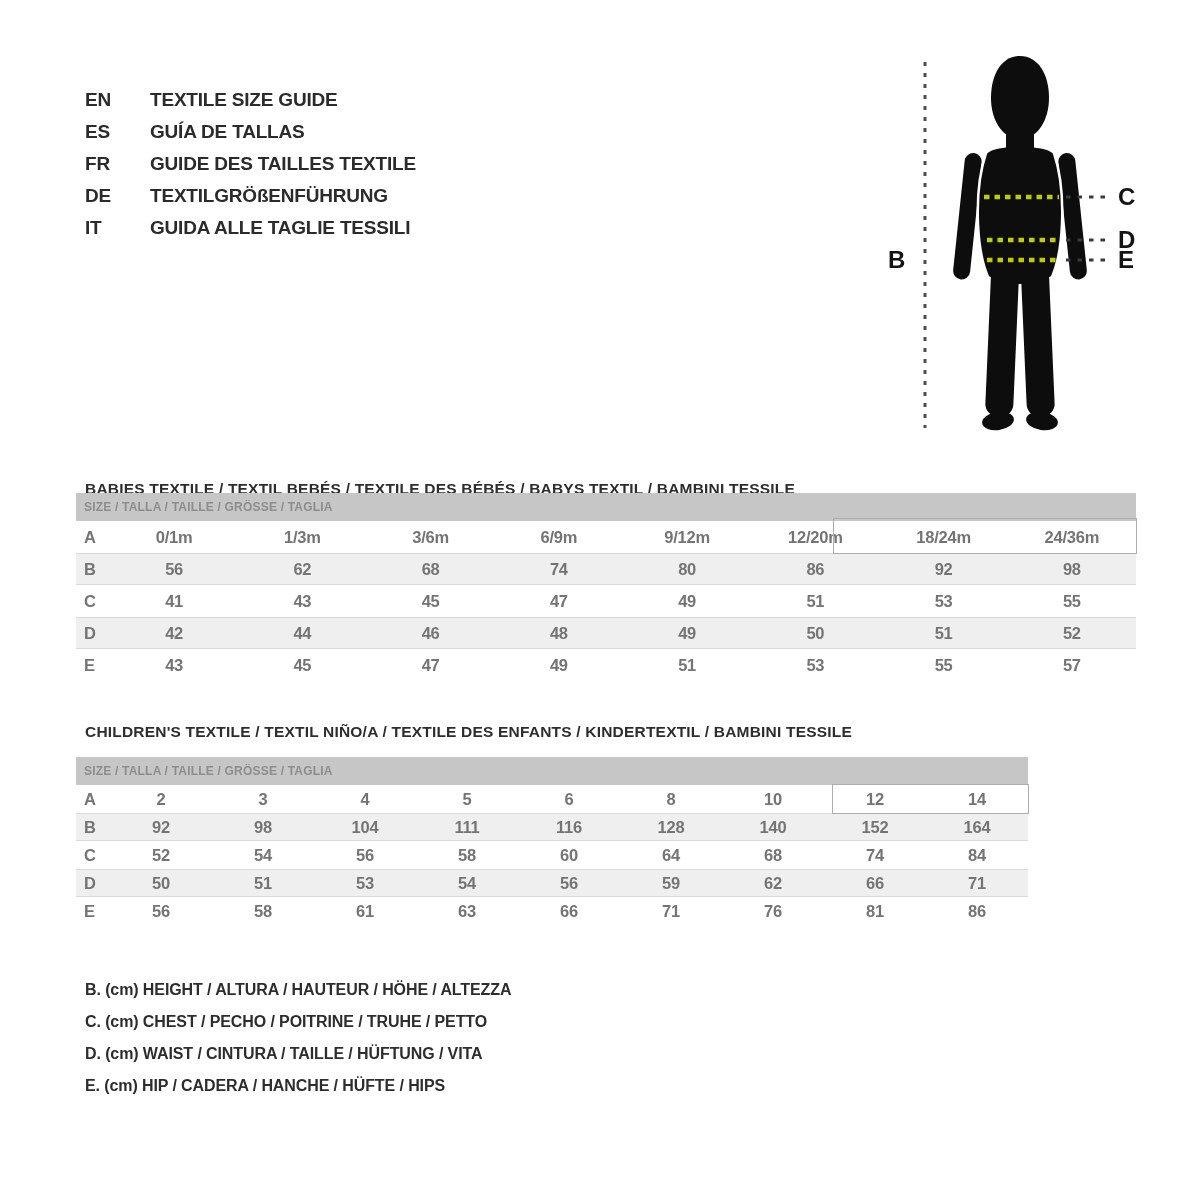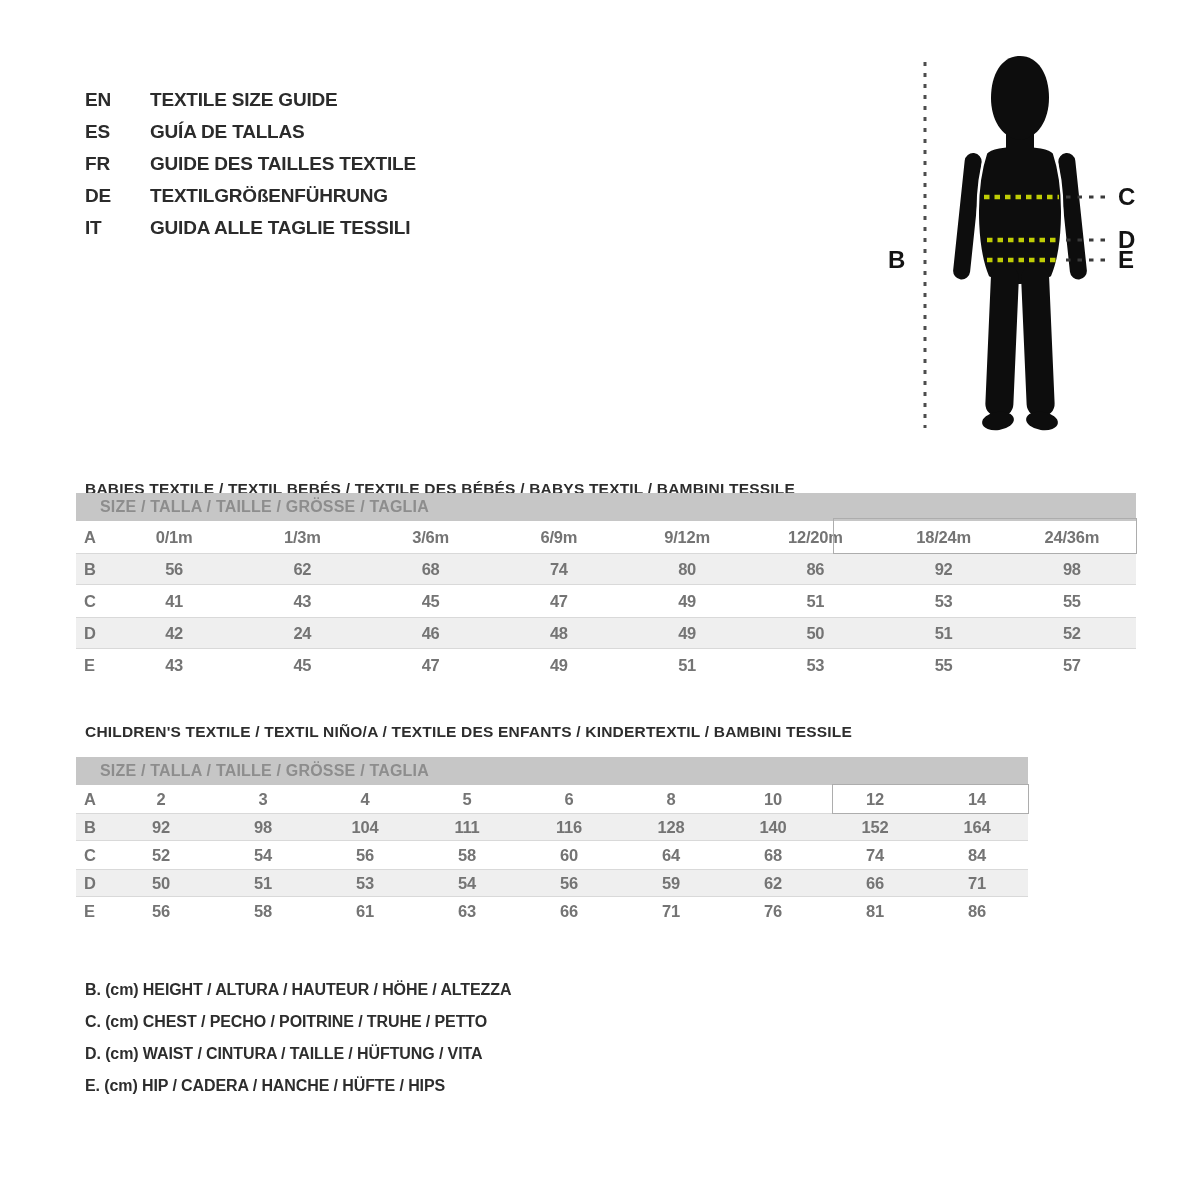--- a/index.html
+++ b/index.html
@@ -13,21 +13,21 @@
 
   
   .section-heading { position:absolute; left:85px; font-size:15.5px; font-weight:700; letter-spacing:0.2px; color:#2d2d2d; }
   #babies-heading { top:451px;margin-top:29px; }
   #children-heading { top:723px; }
 
   
   .size-table { position:absolute; left:76px; }
   #babies-table { top:493px; width:1060px; }
   #children-table { top:757px; width:952px; }
-  .size-bar { height:28px; background:#c6c6c6; color:#8d8d8d; font-size:16px; font-weight:700; line-height:28px; padding-left:24px; letter-spacing:0.2px; }
+  .size-bar { height:28px; background:#c6c6c6; color:#8d8d8d; font-size:12px; font-weight:700; line-height:28px; padding-left:8px; letter-spacing:0.2px; }
   .t-row { display:flex; align-items:center; }
   #babies-table .t-row { height:32px; }
   #children-table .t-row { height:28px; }
   .t-row.stripe { background:#efefef; border-top:1px solid #d9d9d9; border-bottom:1px solid #d9d9d9; }
   .cell { font-size:16.5px; font-weight:700; color:#747474; letter-spacing:-0.2px; }
   .cell.letter { width:34px; padding-left:8px; flex:none; }
   .cell.val { flex:1; text-align:center; }
 
   
   .hl-box { position:absolute; border:1px solid #adadad; background:transparent; }
@@ -130,21 +130,21 @@
       <span class="cell val">45</span>
       <span class="cell val">47</span>
       <span class="cell val">49</span>
       <span class="cell val">51</span>
       <span class="cell val">53</span>
       <span class="cell val">55</span>
     </div>
     <div class="t-row stripe">
       <span class="cell letter">D</span>
       <span class="cell val">42</span>
-      <span class="cell val">24</span>
+      <span class="cell val">44</span>
       <span class="cell val">46</span>
       <span class="cell val">48</span>
       <span class="cell val">49</span>
       <span class="cell val">50</span>
       <span class="cell val">51</span>
       <span class="cell val">52</span>
     </div>
     <div class="t-row">
       <span class="cell letter">E</span>
       <span class="cell val">43</span>

